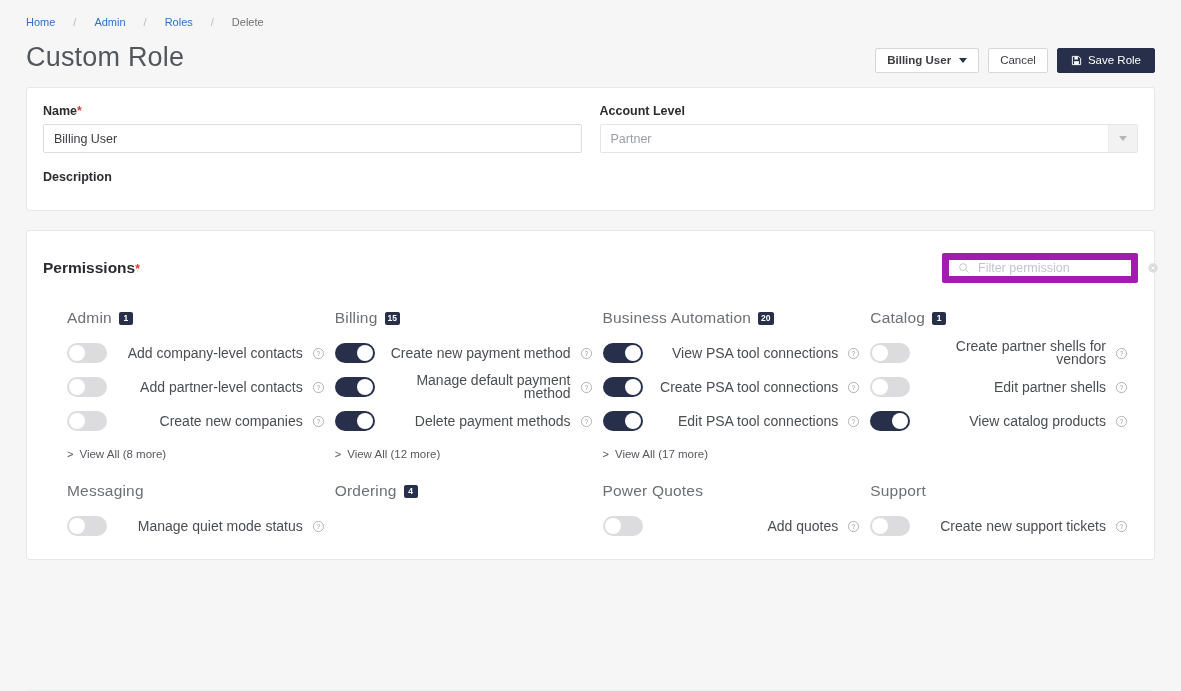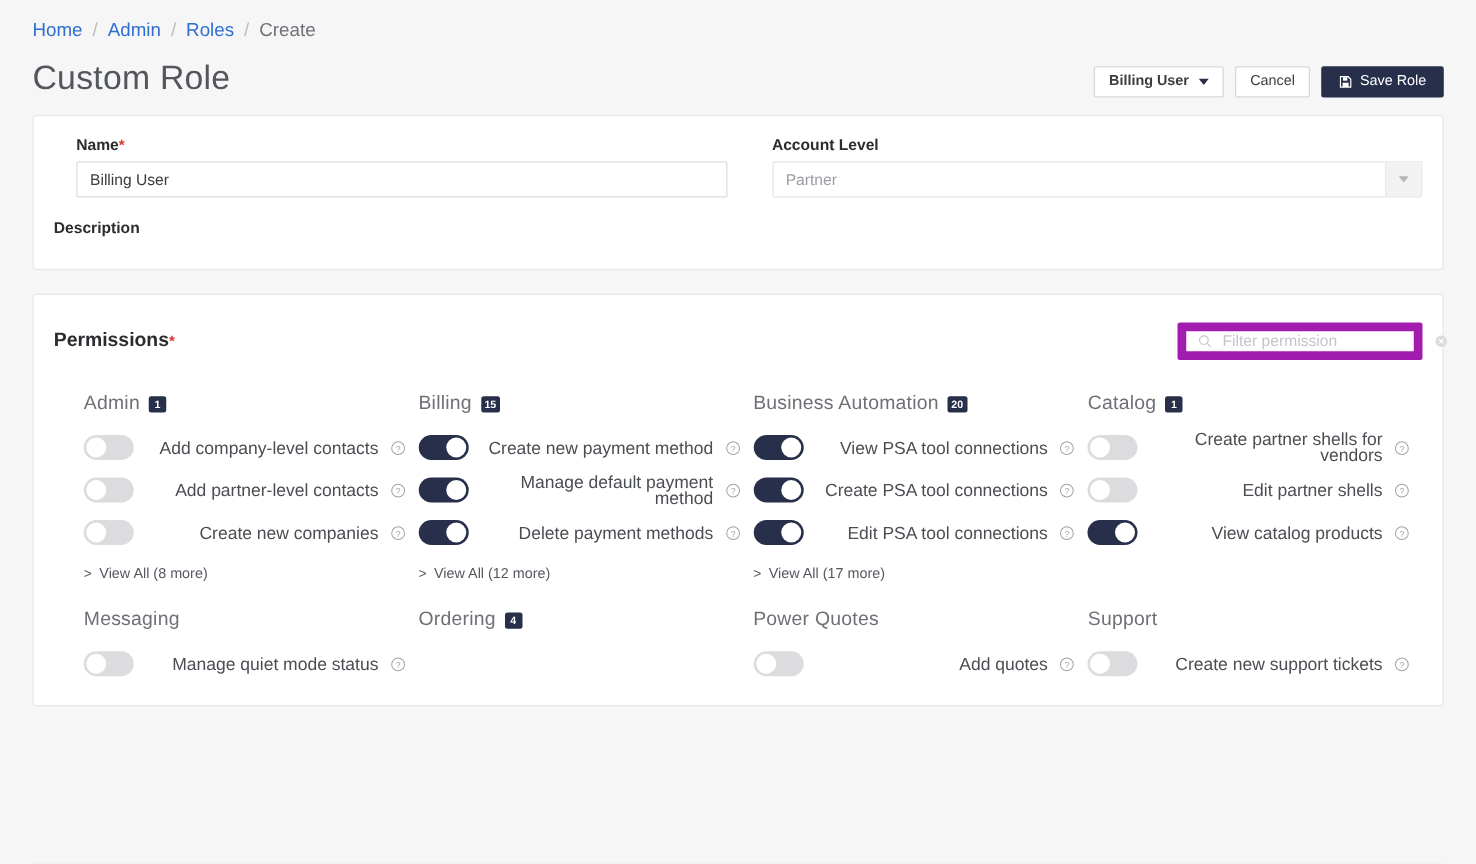--- a/index.html
+++ b/index.html
@@ -8,22 +8,22 @@
     background: #f6f6f7;
     font-family: "Liberation Sans", sans-serif;
     color: #3c3c41;
     overflow: hidden;
   }
   .page { width: 1181px; height: 691px; position: relative; }
 
   
   .breadcrumb {
     padding: 16px 0 0 26px;
-    font-size: 15px;
-    display: flex; align-items: center; gap: 8px;
+    font-size: 11px;
+    display: flex; align-items: center; gap: 18px;
   }
   .crumb-link { color: #2f6fd0; text-decoration: none; cursor: pointer; }
   .crumb-sep { color: #b9bcc2; }
   .crumb-current { color: #6e7177; }
 
   
   .title-row {
     display: flex; align-items: center; justify-content: space-between;
     padding: 10px 26px 0 26px;
   }
@@ -50,21 +50,21 @@
   }
 
   
   .card {
     background: #fff; border: 1px solid #e6e7e9; border-radius: 3px;
     margin: 0 26px;
   }
   #details-card { margin-top: 11px; padding: 16px 16px 20px 16px; }
 
   .field-row { display: flex; gap: 18px; }
-  .field { flex: 1; margin-left: 18px; }
+  .field { flex: 1; }
   .label {
     font-size: 12.5px; font-weight: 700; color: #2c2c30;
     margin-bottom: 6px; display: block;
   }
   .req { color: #e0342b; font-size: 12px; }
   .input {
     width: 100%; height: 29px; border: 1px solid #dcdde0;
     border-radius: 2px; padding: 0 10px; font-size: 12.5px;
     color: #3c3c41; background: #fff; outline: none;
     font-family: "Liberation Sans", sans-serif;
@@ -152,21 +152,21 @@
 
 <div class="page">
 
   <nav class="breadcrumb" id="breadcrumb">
       <span class="crumb-link">Home</span>
       <span class="crumb-sep">/</span>
       <span class="crumb-link">Admin</span>
       <span class="crumb-sep">/</span>
       <span class="crumb-link">Roles</span>
       <span class="crumb-sep">/</span>
-      <span class="crumb-current">Create</span>
+      <span class="crumb-current">Delete</span>
     </nav>
 
   <div class="title-row">
     <h1 class="page-title">Custom Role</h1>
     <div class="actions">
       <button class="btn btn-dropdown">
         <span>Billing User</span>
         <span class="caret"></span>
       </button>
       <button class="btn">Cancel</button>

